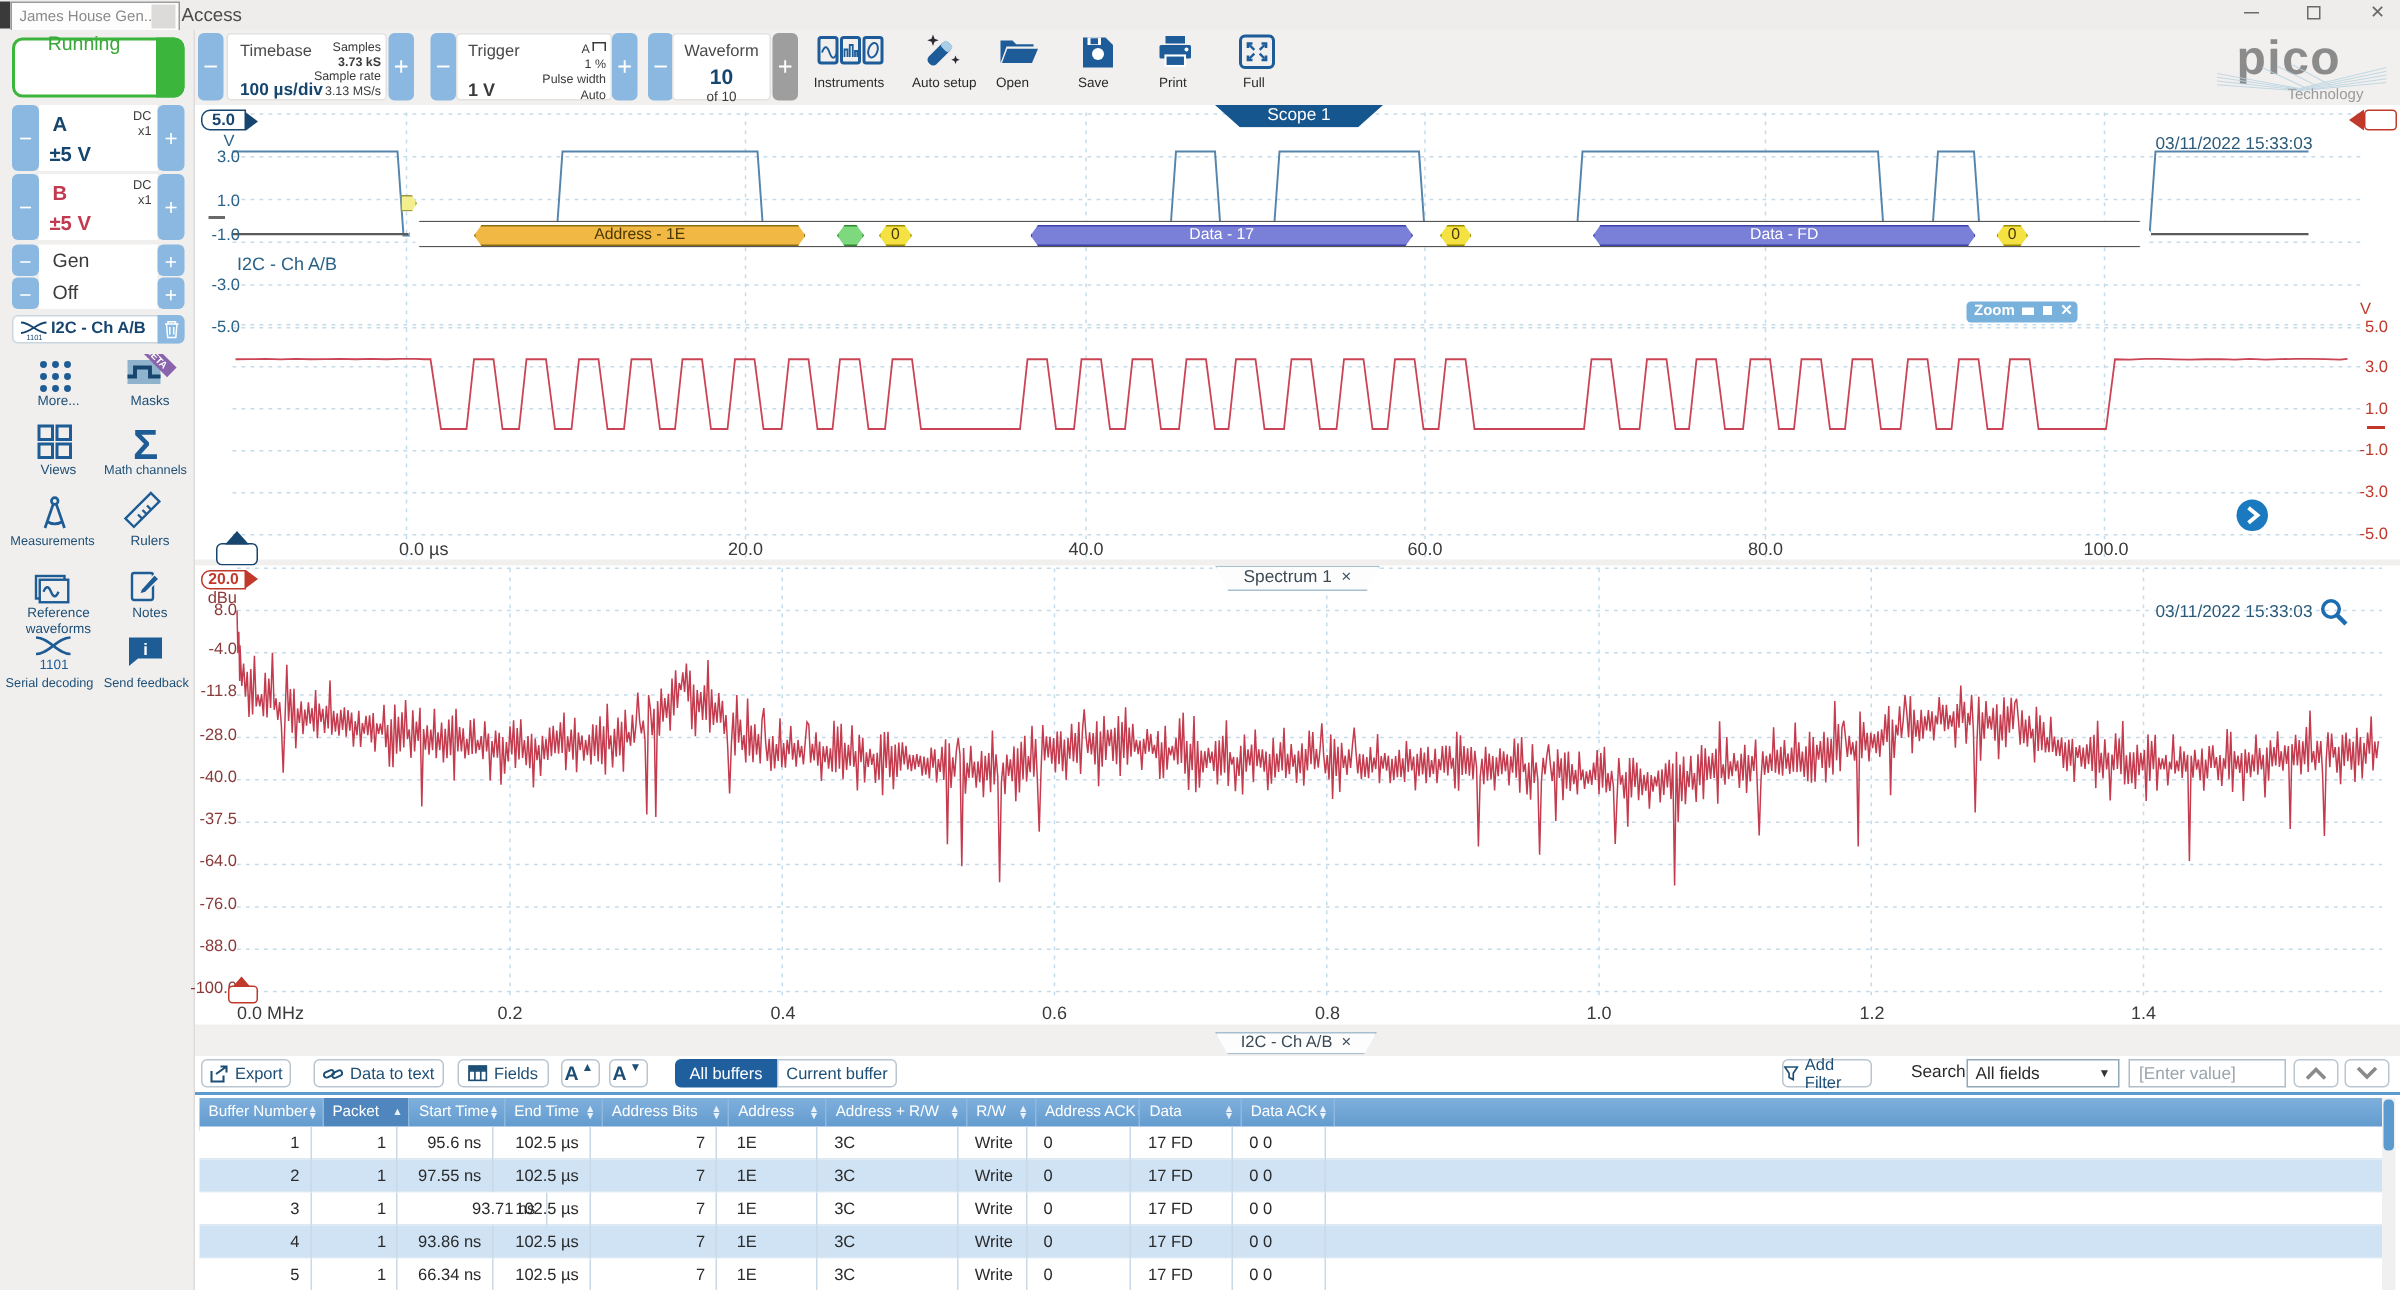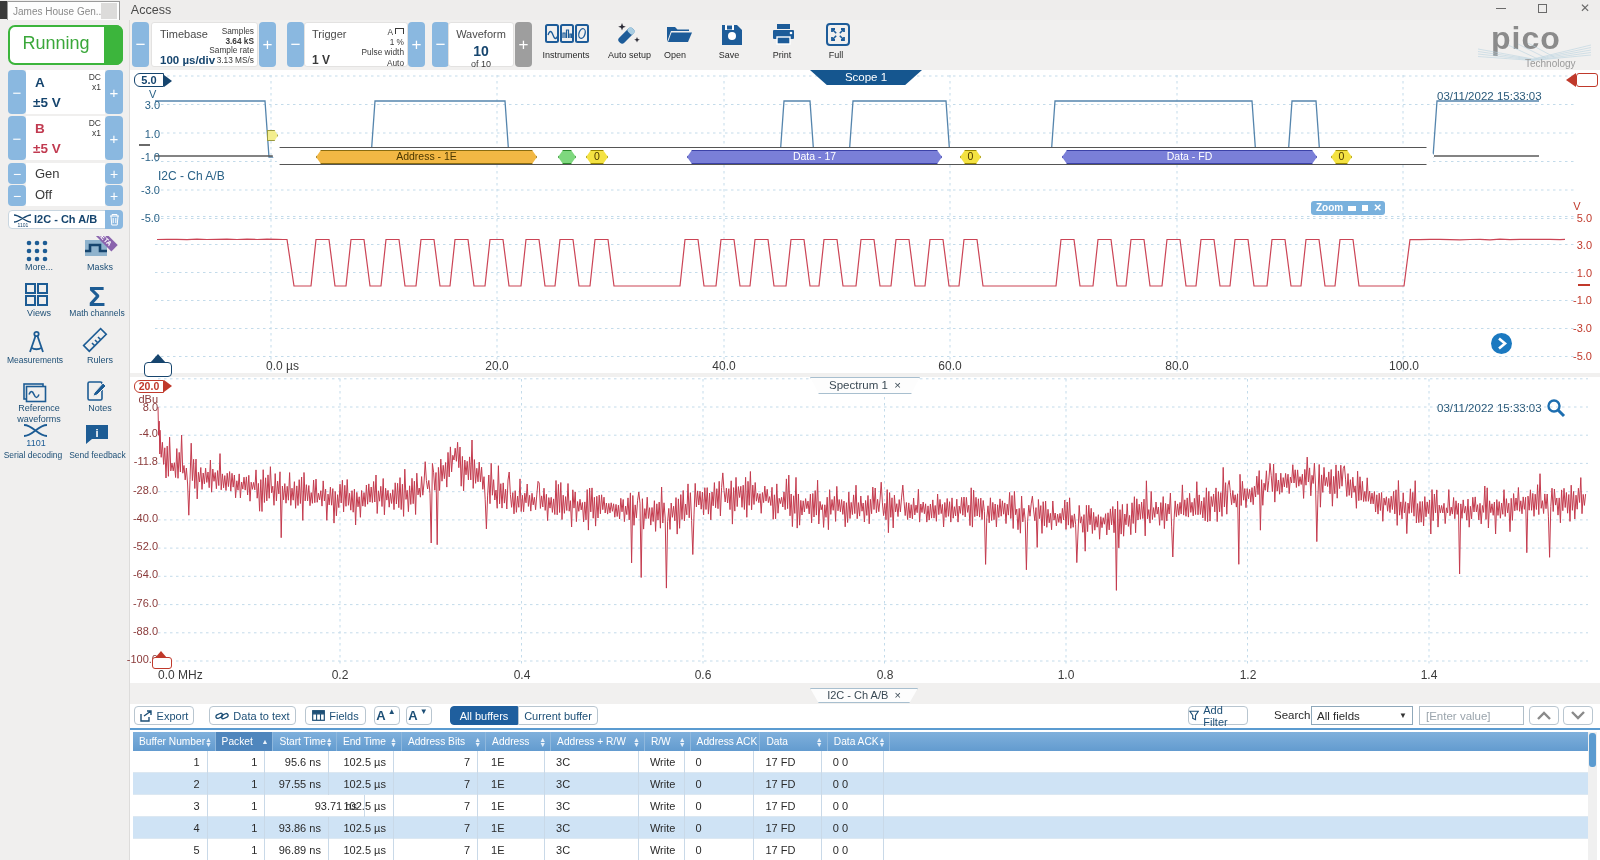--- a/index.html
+++ b/index.html
@@ -6,32 +6,32 @@
 .navy{color:#16456e;}
 .btn-blue{background:#8ab8e0;color:#fff;border-radius:4px;display:flex;align-items:center;justify-content:center;}
 .panel{background:#fff;border:1px solid #e3e2e1;border-radius:3px;}
 .tblbtn{position:absolute;top:706px;height:19px;border:1px solid #b9c6d0;border-radius:4px;background:#fff;color:#1d4f76;font-size:11px;display:flex;align-items:center;justify-content:center;gap:4px;}
 .sicon{position:absolute;width:68px;text-align:center;color:#1d4f76;font-size:9px;line-height:10.5px;white-space:nowrap;}
 .th{position:absolute;top:0;height:19px;color:#fff;font-size:10.2px;display:flex;align-items:center;padding-left:6px;white-space:nowrap;overflow:hidden;}
 </style></head><body>
 
 <div class="abs" style="left:0;top:0;width:1600px;height:20px;background:#eeedec;"></div>
 <div class="abs" style="left:0;top:1px;width:7px;height:18px;background:#3a3a3a;"></div>
-<div class="abs" style="left:121px;top:3px;width:60px;height:14px;font-size:12.5px;color:#4a4a4a;text-align:center;">Access</div>
+<div class="abs" style="left:121px;top:3px;width:60px;height:14px;font-size:12.5px;color:#4a4a4a;">Access</div>
 <div class="abs" style="left:7px;top:1px;width:113px;height:21px;background:#fdfdfd;border:1px solid #9a9a9a;font-size:10px;color:#8a8a8a;line-height:20px;padding-left:5px;white-space:nowrap;overflow:hidden;">James House Gen...</div>
 <div class="abs" style="left:101px;top:3px;width:16px;height:16px;background:#dcdbda;"></div>
 <div class="abs" style="left:1496px;top:8px;width:10px;height:1px;background:#6a6a6a;"></div>
 <div class="abs" style="left:1538px;top:4px;width:9px;height:9px;border:1px solid #6a6a6a;"></div>
 <div class="abs" style="left:1580px;top:2px;width:12px;height:12px;color:#6a6a6a;font-size:12px;line-height:13px;">✕</div>
 
 <div class="abs btn-blue" style="left:132px;top:22px;width:17px;height:45px;font-size:17px;">−</div>
 <div class="abs panel" style="left:151px;top:22px;width:107px;height:45px;">
     <div class="abs" style="left:8px;top:5px;font-size:11px;color:#4a4a4a;">Timebase</div>
 <div class="abs navy" style="left:8px;top:31px;font-size:11.5px;font-weight:bold;">100 µs/div</div>
-<div class="abs" style="right:3px;top:4px;width:54px;text-align:right;font-size:8.3px;color:#3a3a3a;line-height:9.7px;white-space:nowrap;">Samples<br><b>3.64 kS</b><br>Sample rate<br>3.13 MS/s</div>
+<div class="abs" style="right:3px;top:4px;width:54px;text-align:right;font-size:8.3px;color:#3a3a3a;line-height:9.7px;white-space:nowrap;">Samples<br><b>3.73 kS</b><br>Sample rate<br>3.13 MS/s</div>
   </div>
 <div class="abs btn-blue" style="left:259px;top:22px;width:17px;height:45px;font-size:17px;background:#8ab8e0;">+</div>
 <div class="abs btn-blue" style="left:287px;top:22px;width:17px;height:45px;font-size:17px;">−</div>
 <div class="abs panel" style="left:304px;top:22px;width:104px;height:45px;">
     <div class="abs" style="left:7px;top:5px;font-size:11px;color:#4a4a4a;">Trigger</div>
 <div class="abs" style="left:7px;top:30px;font-size:12px;font-weight:bold;color:#3a3a3a;">1 V</div>
 <div class="abs" style="right:3px;top:4px;width:54px;text-align:right;font-size:8.3px;color:#3a3a3a;line-height:10.2px;white-space:nowrap;">A <span style="display:inline-block;width:9px;height:6px;border-top:1.2px solid #3a3a3a;border-left:1.2px solid #3a3a3a;border-right:1.2px solid #3a3a3a;position:relative;top:-1px;"></span><br>1 %<br>Pulse width<br>Auto</div>
   </div>
 <div class="abs btn-blue" style="left:408px;top:22px;width:17px;height:45px;font-size:17px;background:#8ab8e0;">+</div>
 <div class="abs btn-blue" style="left:432px;top:22px;width:17px;height:45px;font-size:17px;">−</div>
@@ -105,21 +105,21 @@
       <path d="M40 1 L68 15"></path>
       <path d="M50 0 L76 14"></path>
   <path d="M113 12 L60 17"></path>
  </g>
 </svg>
 <div class="abs" style="left:1525px;top:58px;font-size:10px;color:#9a9a9a;">Technology</div>
 
 <div class="abs" style="left:0;top:20px;width:130px;height:840px;background:#f0efee;border-right:1px solid #dddcdb;"></div>
 <div class="abs" style="left:8px;top:25px;width:115px;height:40px;background:#fff;border:2px solid #3cb53c;border-radius:7px;"></div>
 <div class="abs" style="left:104px;top:25px;width:19px;height:40px;background:#3cb53c;border-radius:0 7px 7px 0;"></div>
-<div class="abs" style="left:8px;top:23px;width:96px;height:40px;font-size:18px;color:#3aa73a;display:flex;align-items:center;justify-content:center;">Running</div>
+<div class="abs" style="left:8px;top:8px;width:96px;height:40px;font-size:13px;color:#3aa73a;display:flex;align-items:center;justify-content:center;">Running</div>
 
 <div class="abs btn-blue" style="left:8px;top:70px;width:18px;height:44px;font-size:15px;">−</div>
 <div class="abs" style="left:26px;top:70px;width:79px;height:44px;background:#fff;">
  <div class="abs" style="left:9px;top:5px;font-size:13.5px;font-weight:bold;color:#16456e;">A</div>
  <div class="abs" style="right:4px;top:3px;text-align:right;font-size:8.5px;color:#3a3a3a;line-height:9.5px;">DC<br>x1</div>
  <div class="abs" style="left:7px;top:25px;font-size:13.5px;font-weight:bold;color:#16456e;">±5 V</div>
 </div>
 <div class="abs btn-blue" style="left:105px;top:70px;width:18px;height:44px;font-size:15px;">+</div>
 <div class="abs btn-blue" style="left:8px;top:116px;width:18px;height:44px;font-size:15px;">−</div>
 <div class="abs" style="left:26px;top:116px;width:79px;height:44px;background:#fff;">
@@ -346,21 +346,21 @@
 <div class="abs" style="left:810px;top:377px;width:110px;height:17px;color:#3b4a55;font-size:11.5px;text-align:center;line-height:16px;">Spectrum 1 &nbsp;×</div>
 
 <div class="abs" style="left:134px;top:380px;width:30px;height:13px;background:#fff;border:1.5px solid #c0392b;border-radius:6px 0 0 6px;color:#c0392b;font-size:10.5px;font-weight:bold;text-align:center;line-height:11px;">20.0</div>
 <div class="abs" style="left:164px;top:380px;width:0;height:0;border-top:6.5px solid transparent;border-bottom:6.5px solid transparent;border-left:8px solid #c0392b;"></div>
 <div class="abs" style="left:118px;top:393px;width:40px;text-align:right;font-size:11px;color:#8a3a3a;">dBu</div>
 <div class="abs" style="left:118px;top:401px;width:40px;text-align:right;font-size:11px;color:#8a3a3a;">8.0</div>
 <div class="abs" style="left:118px;top:427px;width:40px;text-align:right;font-size:11px;color:#8a3a3a;">-4.0</div>
 <div class="abs" style="left:118px;top:455px;width:40px;text-align:right;font-size:11px;color:#8a3a3a;">-11.8</div>
 <div class="abs" style="left:118px;top:484px;width:40px;text-align:right;font-size:11px;color:#8a3a3a;">-28.0</div>
 <div class="abs" style="left:118px;top:512px;width:40px;text-align:right;font-size:11px;color:#8a3a3a;">-40.0</div>
-<div class="abs" style="left:118px;top:540px;width:40px;text-align:right;font-size:11px;color:#8a3a3a;">-52.0</div>
+<div class="abs" style="left:118px;top:540px;width:40px;text-align:right;font-size:11px;color:#8a3a3a;">-37.5</div>
 <div class="abs" style="left:118px;top:568px;width:40px;text-align:right;font-size:11px;color:#8a3a3a;">-64.0</div>
 <div class="abs" style="left:118px;top:597px;width:40px;text-align:right;font-size:11px;color:#8a3a3a;">-76.0</div>
 <div class="abs" style="left:118px;top:625px;width:40px;text-align:right;font-size:11px;color:#8a3a3a;">-88.0</div>
 <div class="abs" style="left:110px;top:653px;width:48px;text-align:right;font-size:11px;color:#8a3a3a;">-100.0</div>
 <div class="abs" style="left:158px;top:668px;width:46px;text-align:left;font-size:12px;color:#3a3a3a;">0.0 MHz</div>
 <div class="abs" style="left:325px;top:668px;width:30px;text-align:center;font-size:12px;color:#3a3a3a;">0.2</div>
 <div class="abs" style="left:507px;top:668px;width:30px;text-align:center;font-size:12px;color:#3a3a3a;">0.4</div>
 <div class="abs" style="left:688px;top:668px;width:30px;text-align:center;font-size:12px;color:#3a3a3a;">0.6</div>
 <div class="abs" style="left:870px;top:668px;width:30px;text-align:center;font-size:12px;color:#3a3a3a;">0.8</div>
 <div class="abs" style="left:1051px;top:668px;width:30px;text-align:center;font-size:12px;color:#3a3a3a;">1.0</div>
@@ -515,21 +515,21 @@
       <div class="abs" style="left:353.1px;top:0;width:59.0px;height:22px;text-align:left;font-size:11px;color:#2a2a2a;line-height:22px;border-right:1px solid #c9d9e8;padding-left:5px;">1E</div>
       <div class="abs" style="left:418.1px;top:0;width:87.79999999999995px;height:22px;text-align:left;font-size:11px;color:#2a2a2a;line-height:22px;border-right:1px solid #c9d9e8;padding-left:5px;">3C</div>
       <div class="abs" style="left:511.9px;top:0;width:39.700000000000045px;height:22px;text-align:left;font-size:11px;color:#2a2a2a;line-height:22px;border-right:1px solid #c9d9e8;padding-left:5px;">Write</div>
       <div class="abs" style="left:557.6px;top:0;width:63.799999999999955px;height:22px;text-align:left;font-size:11px;color:#2a2a2a;line-height:22px;border-right:1px solid #c9d9e8;padding-left:5px;">0</div>
       <div class="abs" style="left:627.4px;top:0;width:61.39999999999998px;height:22px;text-align:left;font-size:11px;color:#2a2a2a;line-height:22px;border-right:1px solid #c9d9e8;padding-left:5px;">17 FD</div>
       <div class="abs" style="left:694.8px;top:0;width:56.5px;height:22px;text-align:left;font-size:11px;color:#2a2a2a;line-height:22px;border-right:1px solid #c9d9e8;padding-left:5px;">0 0</div>
     </div>
     <div class="abs" style="left:0;top:88px;width:1455px;height:22px;background:#ffffff;border-bottom:1px solid #dce8f2;">
       <div class="abs" style="left:0px;top:0;width:74.6px;height:22px;text-align:right;font-size:11px;color:#2a2a2a;line-height:22px;border-right:1px solid #c9d9e8;padding-right:7px;">5</div>
       <div class="abs" style="left:82.6px;top:0;width:49.79999999999998px;height:22px;text-align:right;font-size:11px;color:#2a2a2a;line-height:22px;border-right:1px solid #c9d9e8;padding-right:7px;">1</div>
-      <div class="abs" style="left:140.39999999999998px;top:0;width:55.5px;height:22px;text-align:right;font-size:11px;color:#2a2a2a;line-height:22px;border-right:1px solid #c9d9e8;padding-right:7px;">96.89 ns</div>
+      <div class="abs" style="left:140.39999999999998px;top:0;width:55.5px;height:22px;text-align:right;font-size:11px;color:#2a2a2a;line-height:22px;border-right:1px solid #c9d9e8;padding-right:7px;">66.34 ns</div>
       <div class="abs" style="left:203.89999999999998px;top:0;width:57.0px;height:22px;text-align:right;font-size:11px;color:#2a2a2a;line-height:22px;border-right:1px solid #c9d9e8;padding-right:7px;">102.5 µs</div>
       <div class="abs" style="left:268.9px;top:0;width:76.20000000000005px;height:22px;text-align:right;font-size:11px;color:#2a2a2a;line-height:22px;border-right:1px solid #c9d9e8;padding-right:7px;">7</div>
       <div class="abs" style="left:353.1px;top:0;width:59.0px;height:22px;text-align:left;font-size:11px;color:#2a2a2a;line-height:22px;border-right:1px solid #c9d9e8;padding-left:5px;">1E</div>
       <div class="abs" style="left:418.1px;top:0;width:87.79999999999995px;height:22px;text-align:left;font-size:11px;color:#2a2a2a;line-height:22px;border-right:1px solid #c9d9e8;padding-left:5px;">3C</div>
       <div class="abs" style="left:511.9px;top:0;width:39.700000000000045px;height:22px;text-align:left;font-size:11px;color:#2a2a2a;line-height:22px;border-right:1px solid #c9d9e8;padding-left:5px;">Write</div>
       <div class="abs" style="left:557.6px;top:0;width:63.799999999999955px;height:22px;text-align:left;font-size:11px;color:#2a2a2a;line-height:22px;border-right:1px solid #c9d9e8;padding-left:5px;">0</div>
       <div class="abs" style="left:627.4px;top:0;width:61.39999999999998px;height:22px;text-align:left;font-size:11px;color:#2a2a2a;line-height:22px;border-right:1px solid #c9d9e8;padding-left:5px;">17 FD</div>
       <div class="abs" style="left:694.8px;top:0;width:56.5px;height:22px;text-align:left;font-size:11px;color:#2a2a2a;line-height:22px;border-right:1px solid #c9d9e8;padding-left:5px;">0 0</div>
     </div>
   </div>

